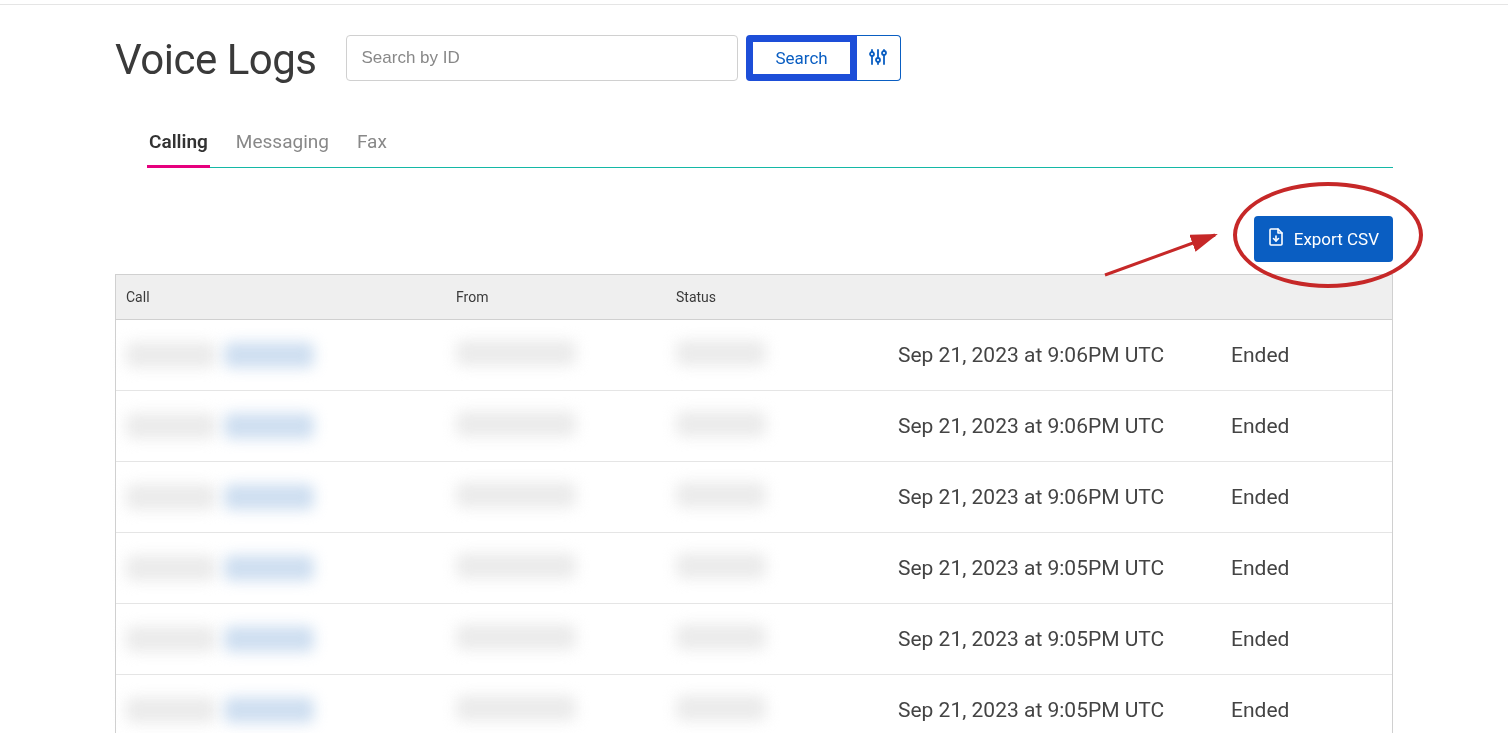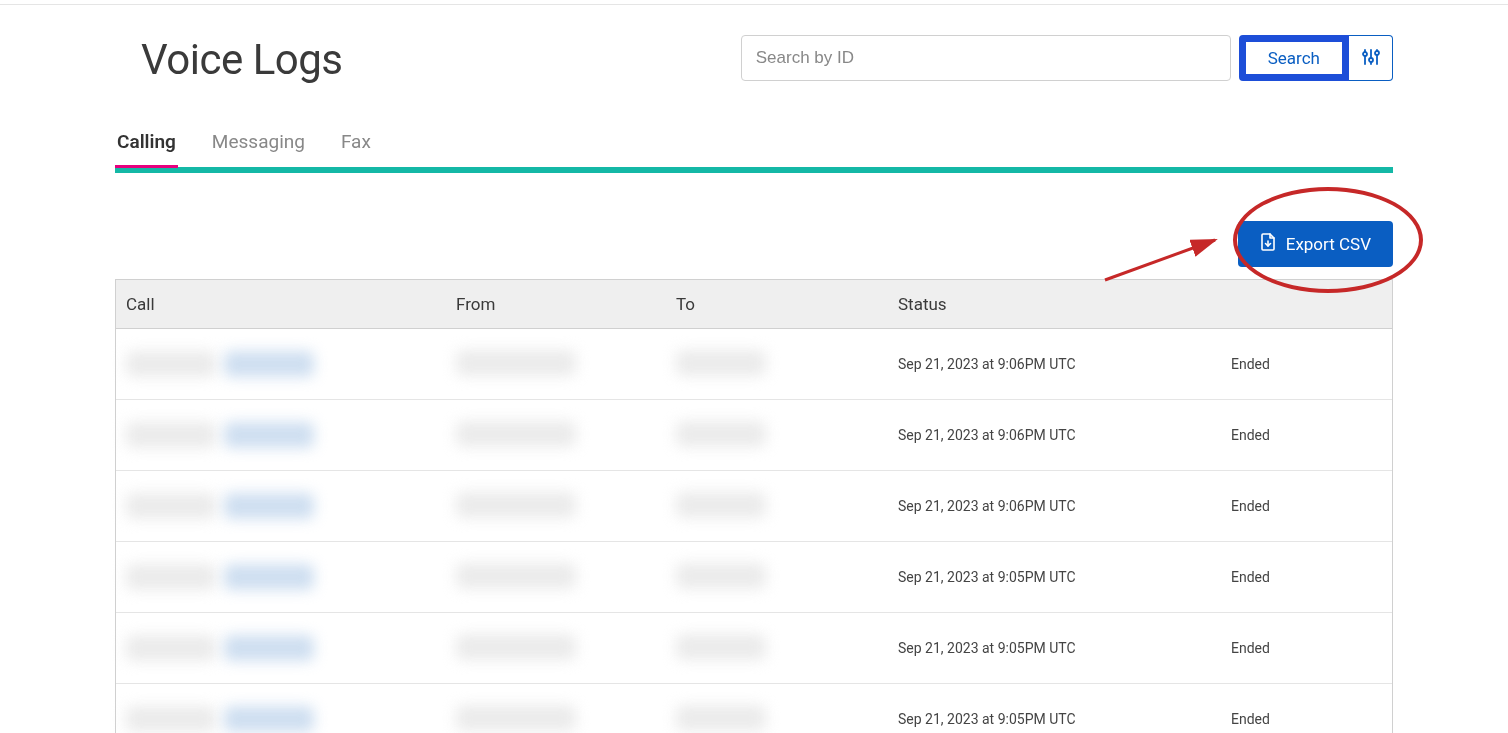--- a/index.html
+++ b/index.html
@@ -10,37 +10,36 @@
       width: 1508px;
     }
     .page {
       padding: 30px 115px 0 115px;
       border-top: 1px solid #e5e5e5;
       margin-top: 4px;
     }
     .top-row {
       display: flex;
       align-items: flex-start;
-      justify-content: space-between;
+      justify-content: flex-start;
       gap: 30px;
-      margin-left: 26px;
     }
     .page-title {
       font-size: 42px;
       font-weight: 400;
       color: #3a3a3a;
       letter-spacing: -0.5px;
     }
     .search-group {
       display: flex;
       align-items: stretch;
       height: 46px;
     }
     .search-input {
-      width: 490px;
+      width: 392px;
       border: 1px solid #d0d0d0;
       border-radius: 4px;
       padding: 0 14px;
       font-size: 17px;
       color: #333;
       background: #fff;
       outline: none;
     }
     .search-input::placeholder { color: #888; }
     .search-button {
@@ -61,23 +60,24 @@
       color: #0a5ec2;
       border-radius: 0 4px 4px 0;
       width: 44px;
       display: flex;
       align-items: center;
       justify-content: center;
       cursor: pointer;
     }
     .tabs {
       display: flex;
-      gap: 32px;
+      gap: 24px;
       margin-top: 45px;
-      border-bottom: 6px solid #14b8a6;
+      border-bottom: 1px solid #14b8a6;
+      margin-left: 32px;
     }
     .tab {
       font-size: 19px;
       color: #888;
       padding: 0 2px 12px 2px;
       cursor: pointer;
       position: relative;
       top: 1px;
       border-bottom: 3px solid transparent;
     }
@@ -94,21 +94,21 @@
       position: relative;
     }
     .export-btn {
       display: inline-flex;
       align-items: center;
       gap: 10px;
       background: #0a5ec2;
       color: #fff;
       border: none;
       border-radius: 4px;
-      padding: 12px 22px;
+      padding: 12px 14px;
       font-size: 17px;
       cursor: pointer;
       font-family: inherit;
     }
     .export-btn svg { width: 16px; height: 18px; }
     .annot-ellipse {
       position: absolute;
       width: 190px; height: 106px;
       border: 4px solid #c62828;
       border-radius: 50%;
@@ -122,36 +122,36 @@
       pointer-events: none;
     }
     .table-wrap {
       border: 1px solid #d0d0d0;
       border-bottom: none;
     }
     .thead {
       display: flex;
       background: #efefef;
       color: #333;
-      font-size: 17px;
+      font-size: 14px;
       border-bottom: 1px solid #d0d0d0;
     }
     .thead > div, .trow > div {
       padding: 14px 10px;
     }
     .col-call  { flex: 0 0 330px; }
     .col-from  { flex: 0 0 220px; }
     .col-to    { flex: 0 0 222px; }
     .col-date  { flex: 0 0 333px; }
     .col-status{ flex: 1 1 auto; }
     .thead > div { font-weight: 400; color: #3a3a3a; }
     .tbody .trow {
       display: flex;
       border-bottom: 1px solid #e5e5e5;
-      font-size: 14px;
+      font-size: 21px;
       align-items: center;
       min-height: 71px;
     }
     .blur-chip {
       display: inline-block;
       background: #e9e9e9;
       height: 26px;
       width: 120px;
       border-radius: 6px;
       filter: blur(7px);
@@ -214,21 +214,20 @@
         </svg>
       </span>
       <span>Export CSV</span>
     </button>
   </div>
 
   <div class="table-wrap">
     <div class="thead">
       <div class="col-call">Call</div>
       <div class="col-from">From</div>
-      <div class="col-to">To</div>
       <div class="col-status">Status</div>
     </div>
     <div class="tbody" id="tbody">
         <div class="trow">
           <div class="col-call">
             <span class="cell-pair">
               <span class="blur-chip sm"></span>
               <span class="blur-chip link sm"></span>
             </span>
           </div>

